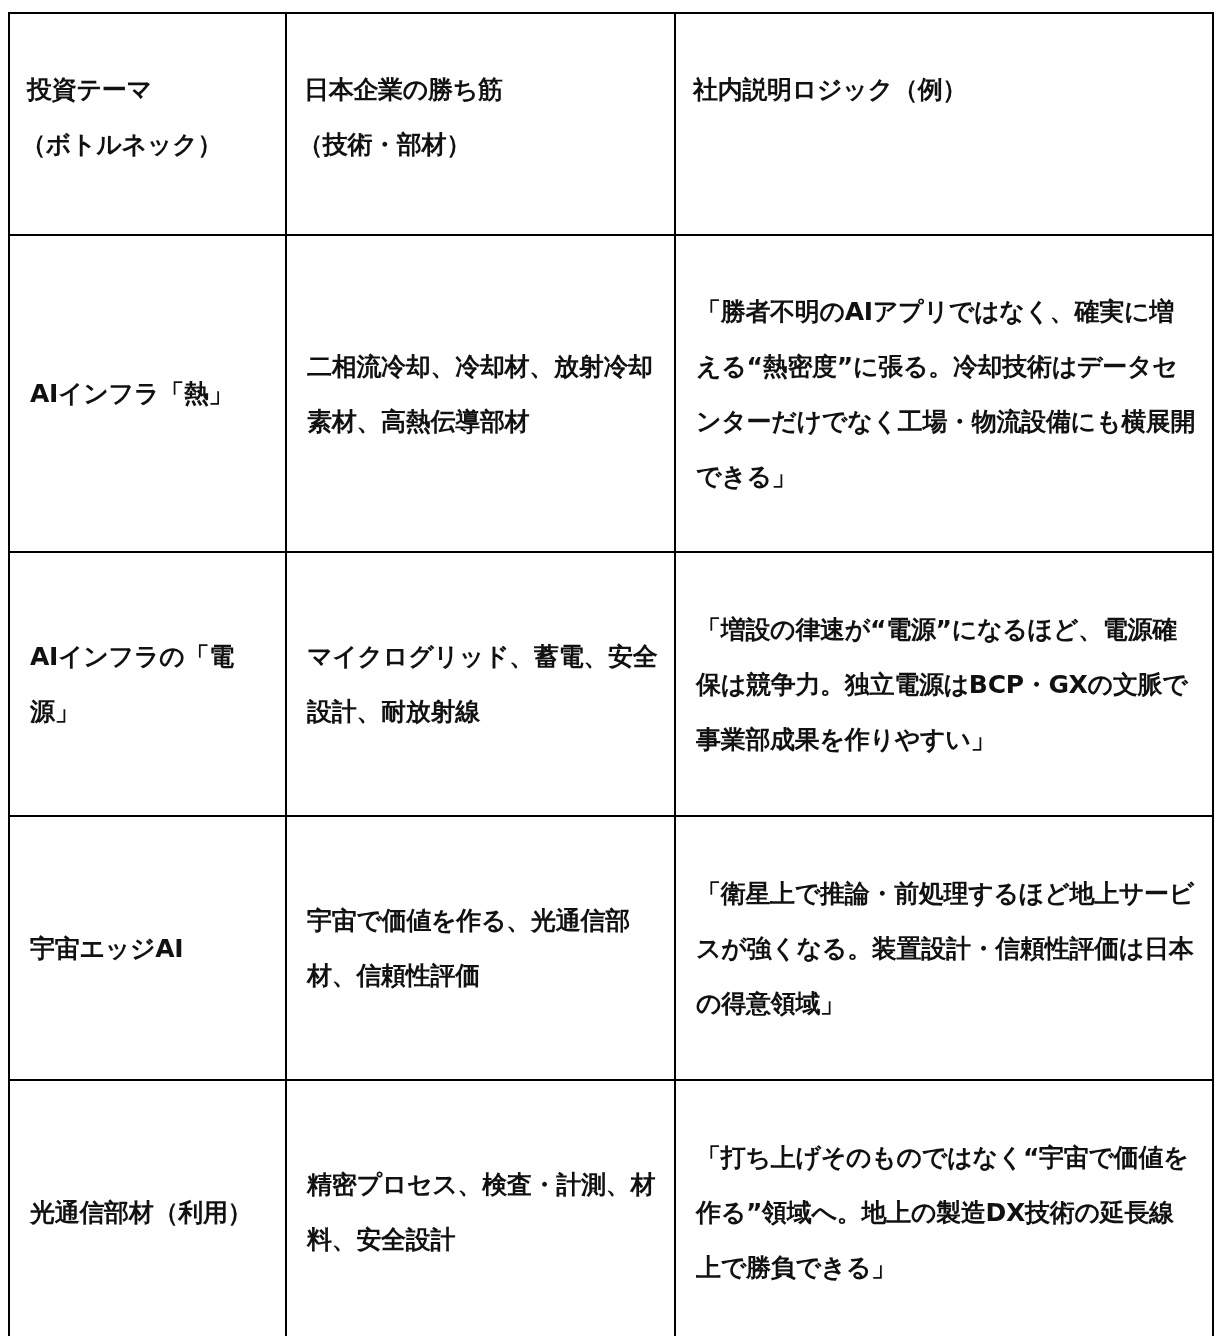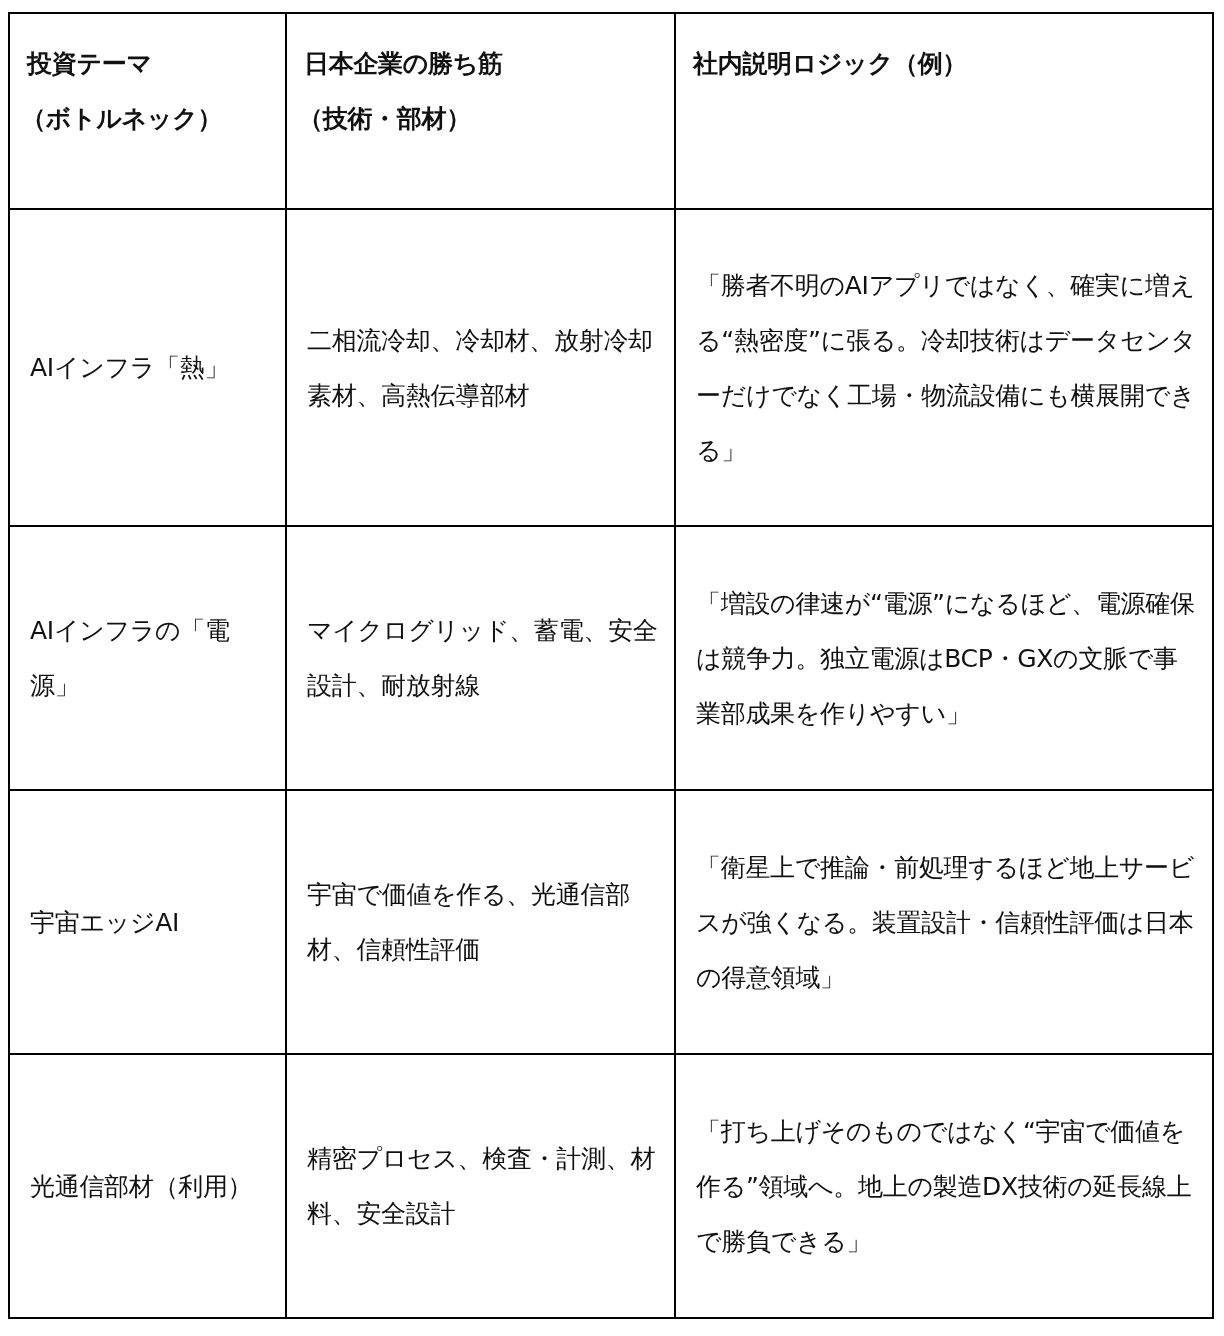--- a/index.html
+++ b/index.html
@@ -29,25 +29,25 @@
       padding: 0 14px 0 17px;
       font-size: 25px;
       line-height: 55px;
       text-align: left;
       word-break: break-all;
       letter-spacing: -0.3px;
     }
     table.theme-table th {
       font-weight: bold;
       vertical-align: top;
-      padding-top: 22px;
+      padding-top: 48px;
       height: 172px;
     }
     table.theme-table td {
-      font-weight: normal;
+      font-weight: bold;
       vertical-align: middle;
       padding-left: 20px;
     }
     col.c1 { width: 277px; }
     col.c2 { width: 389px; }
     col.c3 { width: 538px; }
     tr.row-h1 td { height: 315px; }
     tr.row-h2 td { height: 262px; margin-left: 32px; }
     .line { display: block; }
     .indent-quote { margin-left: -6px; }

